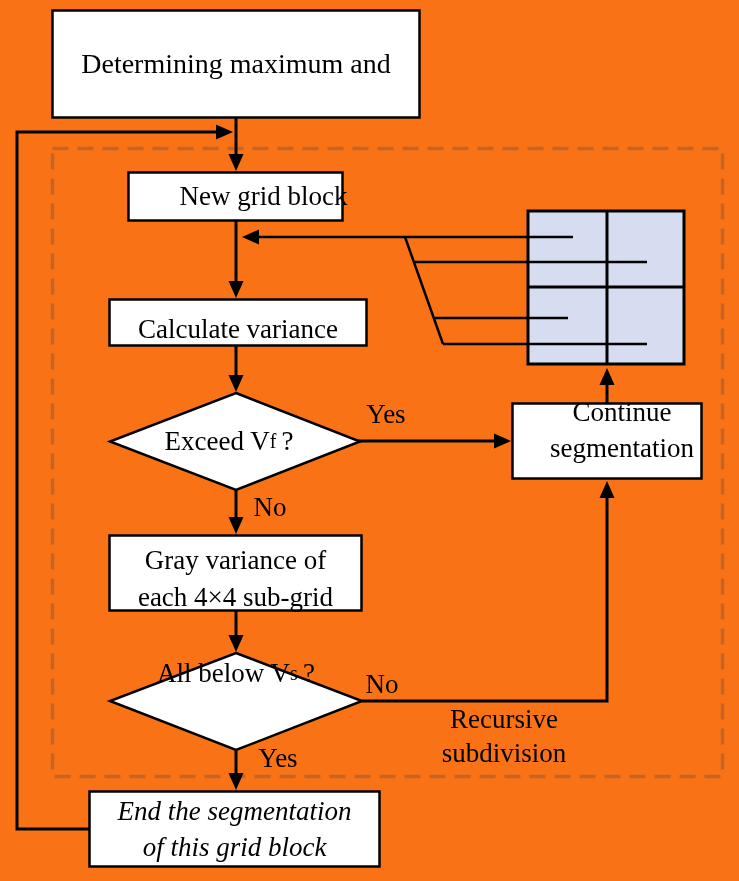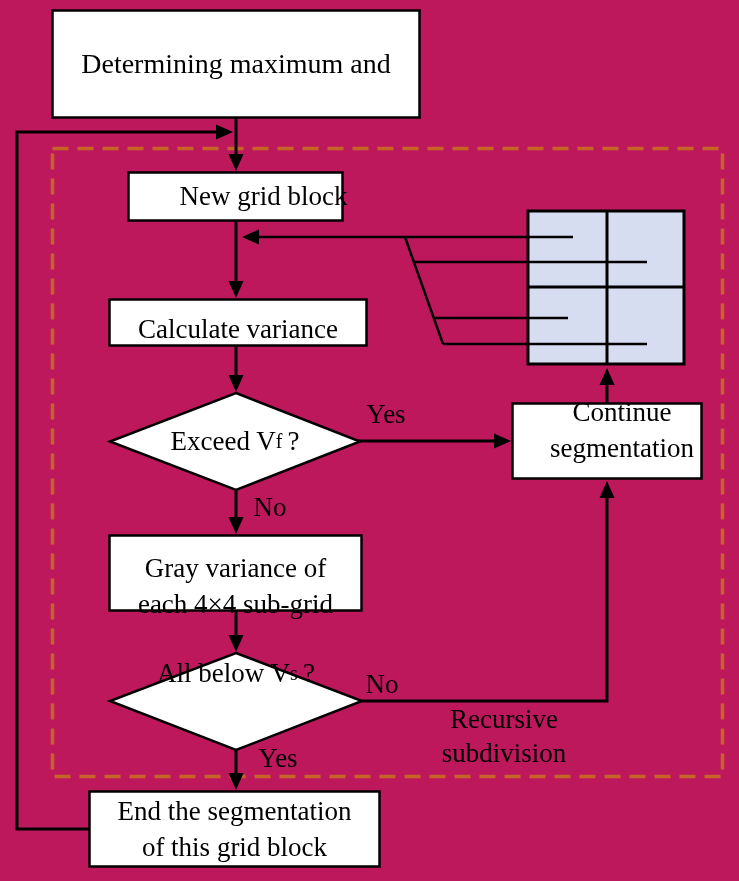--- a/index.html
+++ b/index.html
@@ -4,21 +4,21 @@
 <style>
   html, body {
     margin: 0;
     padding: 0;
     background: #ffffff;
   }
   .stage {
     position: relative;
     width: 739px;
     height: 881px;
-    background: #be185d;
+    background: #f97316;
     font-family: "Liberation Serif", "DejaVu Serif", serif;
     color: #000000;
     overflow: hidden;
   }
   .stage svg {
     position: absolute;
     left: 0;
     top: 0;
     z-index: 1;
   }
@@ -48,25 +48,25 @@
     font-size: 0.74em;
     vertical-align: -0.08em;
   }
   .diamond-text .q {
     display: inline;
     margin-left: 5px;
   }
   #lbl-determine { left: 52px; top: 10px;  width: 368px; height: 108px; font-size: 28px; }
   #lbl-newgrid   { left: 128px; top: 172px; width: 215px; height: 49px; padding-left: 28px; }
   #lbl-calc      { left: 109px; top: 299px; width: 258px; height: 60px; }
-  #lbl-exceed    { left: 110px; top: 393px; width: 250px; height: 97px; }
-  #lbl-gray      { left: 109px; top: 540px; width: 253px; height: 92px; }
+  #lbl-exceed    { left: 104px; top: 393px; width: 250px; height: 97px; }
+  #lbl-gray      { left: 109px; top: 523px; width: 253px; height: 92px; justify-content: flex-end; }
   #lbl-below     { left: 110px; top: 625px; width: 252px; height: 97px; justify-content: center; }
   #lbl-continue  { left: 512px; top: 392px; width: 220px; height: 76px; align-items: center; }
-  #lbl-end       { left: 89px;  top: 791px; width: 291px; height: 76px; }
+  #lbl-end       { left: 89px;  top: 791px; width: 291px; height: 76px; font-style: italic; }
   #lbl-yes1      { left: 358px; top: 399px; width: 56px; }
   #lbl-no1       { left: 244px; top: 492px; width: 52px; }
   #lbl-no2       { left: 356px; top: 669px; width: 52px; }
   #lbl-yes2      { left: 248px; top: 743px; width: 60px; }
   #lbl-recursive { left: 423px; top: 702px; width: 162px; line-height: 1.26; }
 </style>
 </head>
 <body>
 
 <div class="stage">

